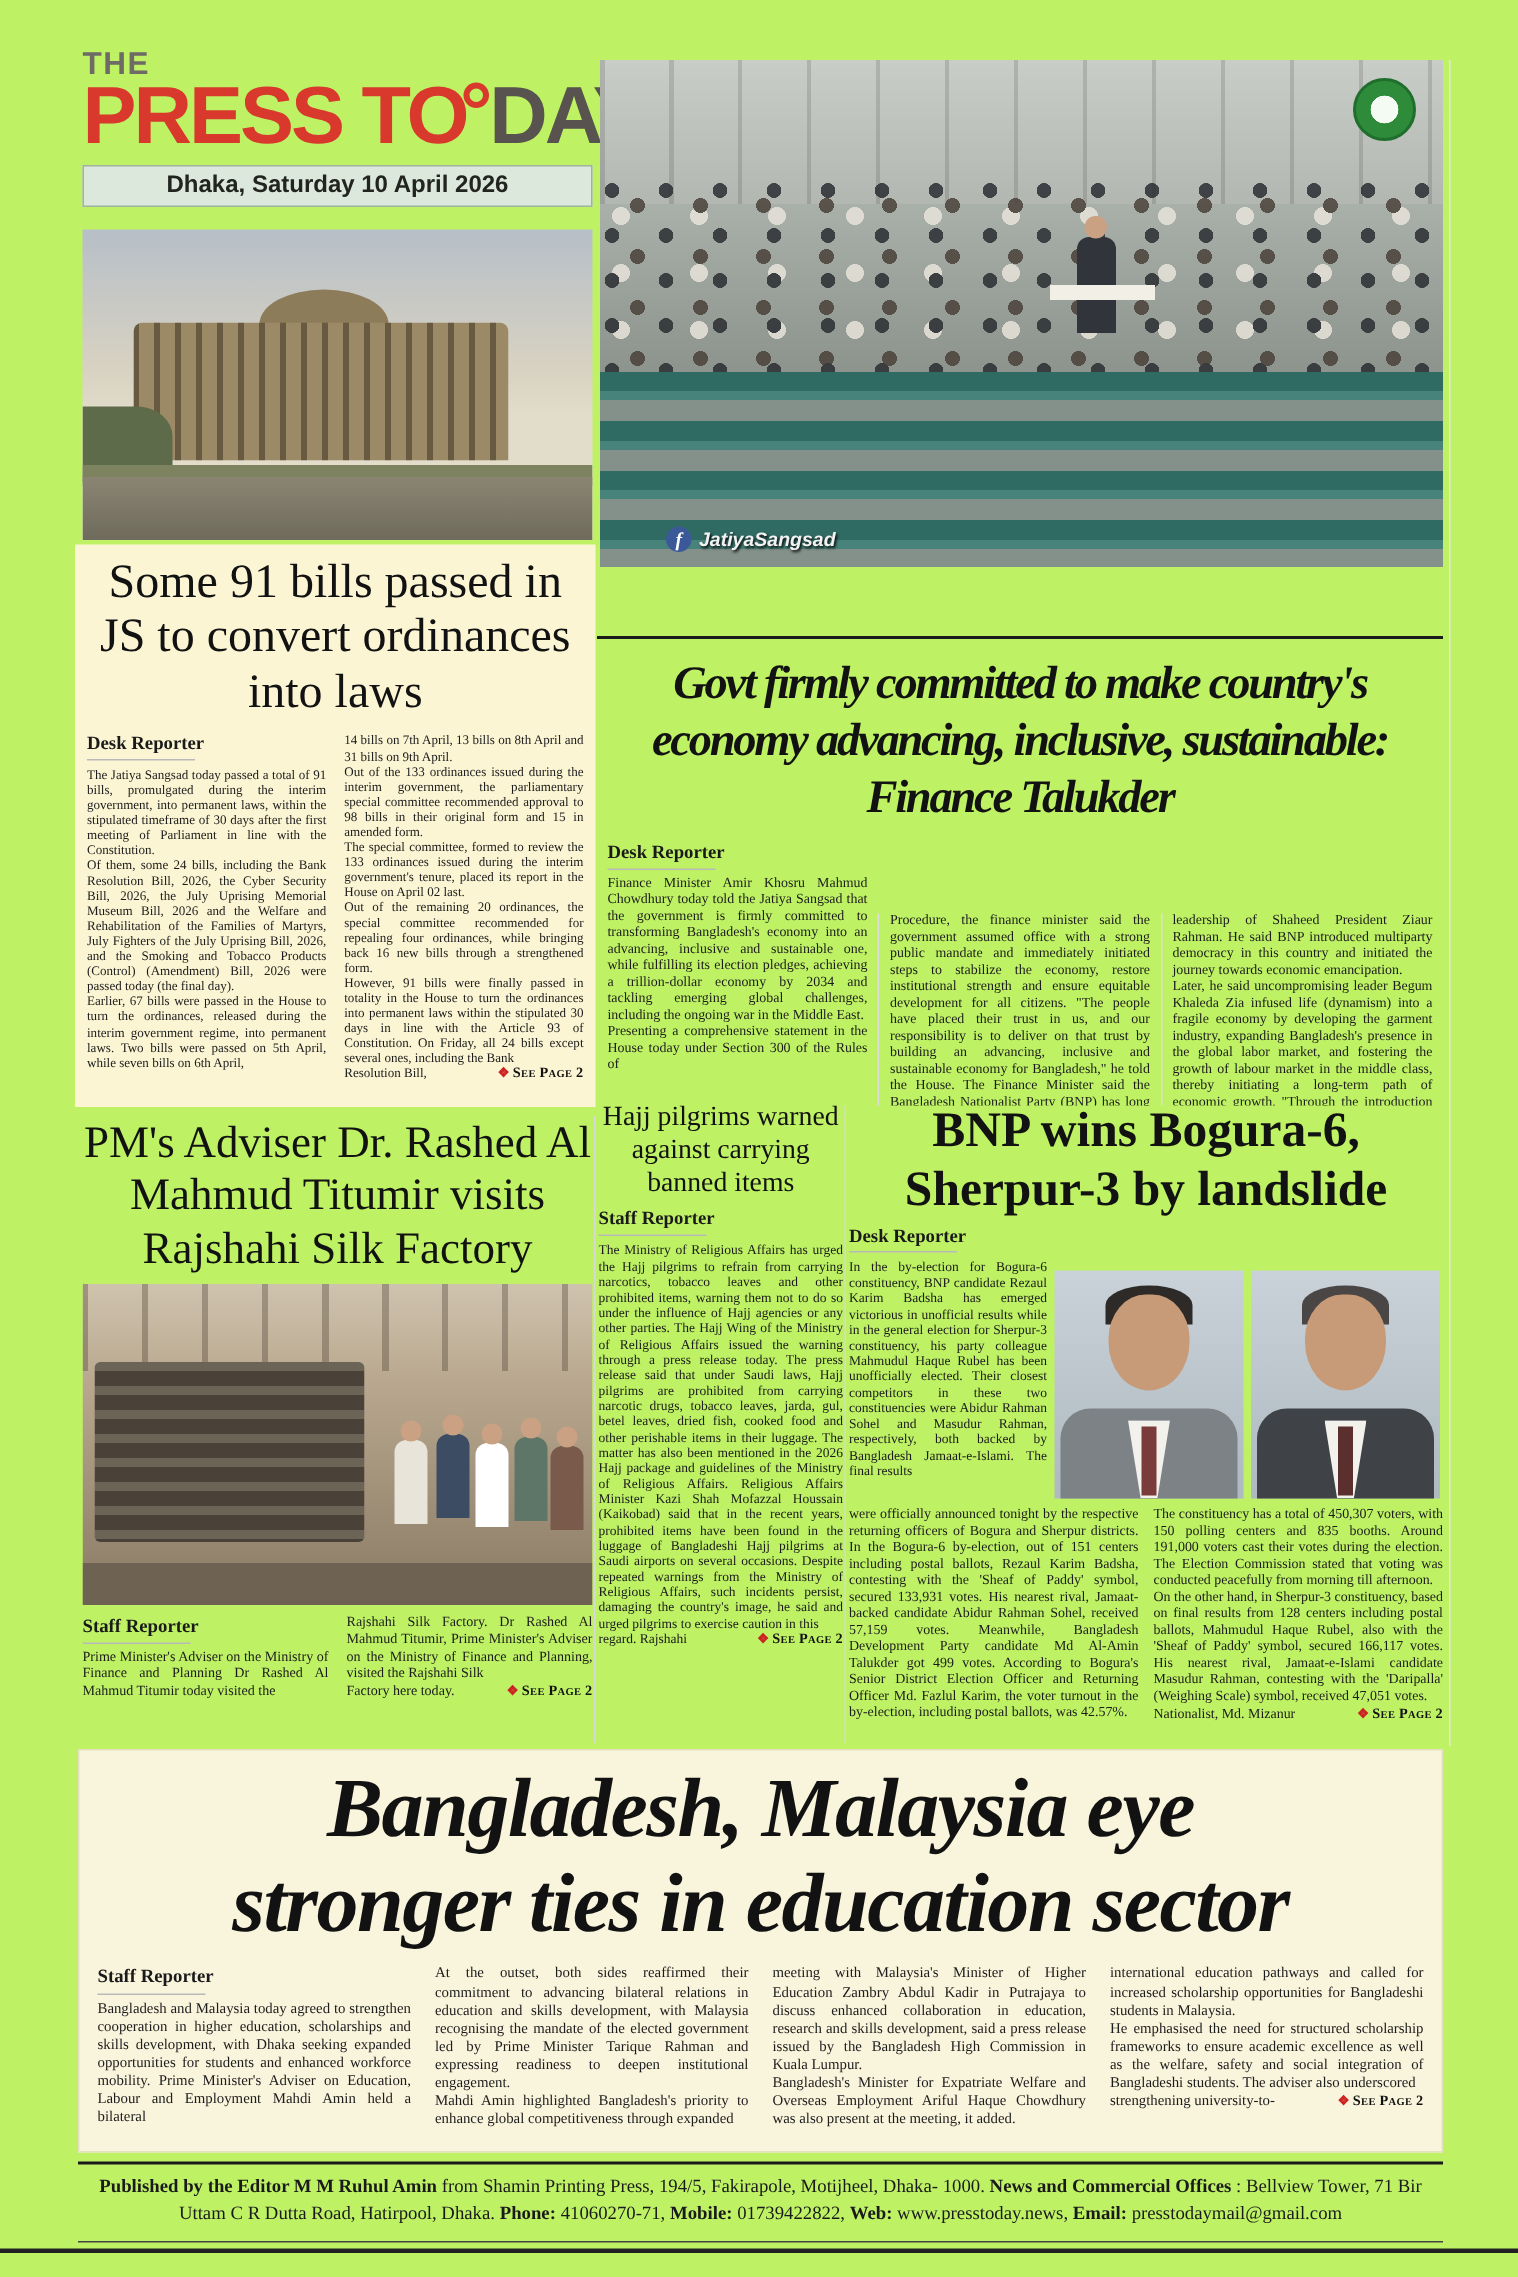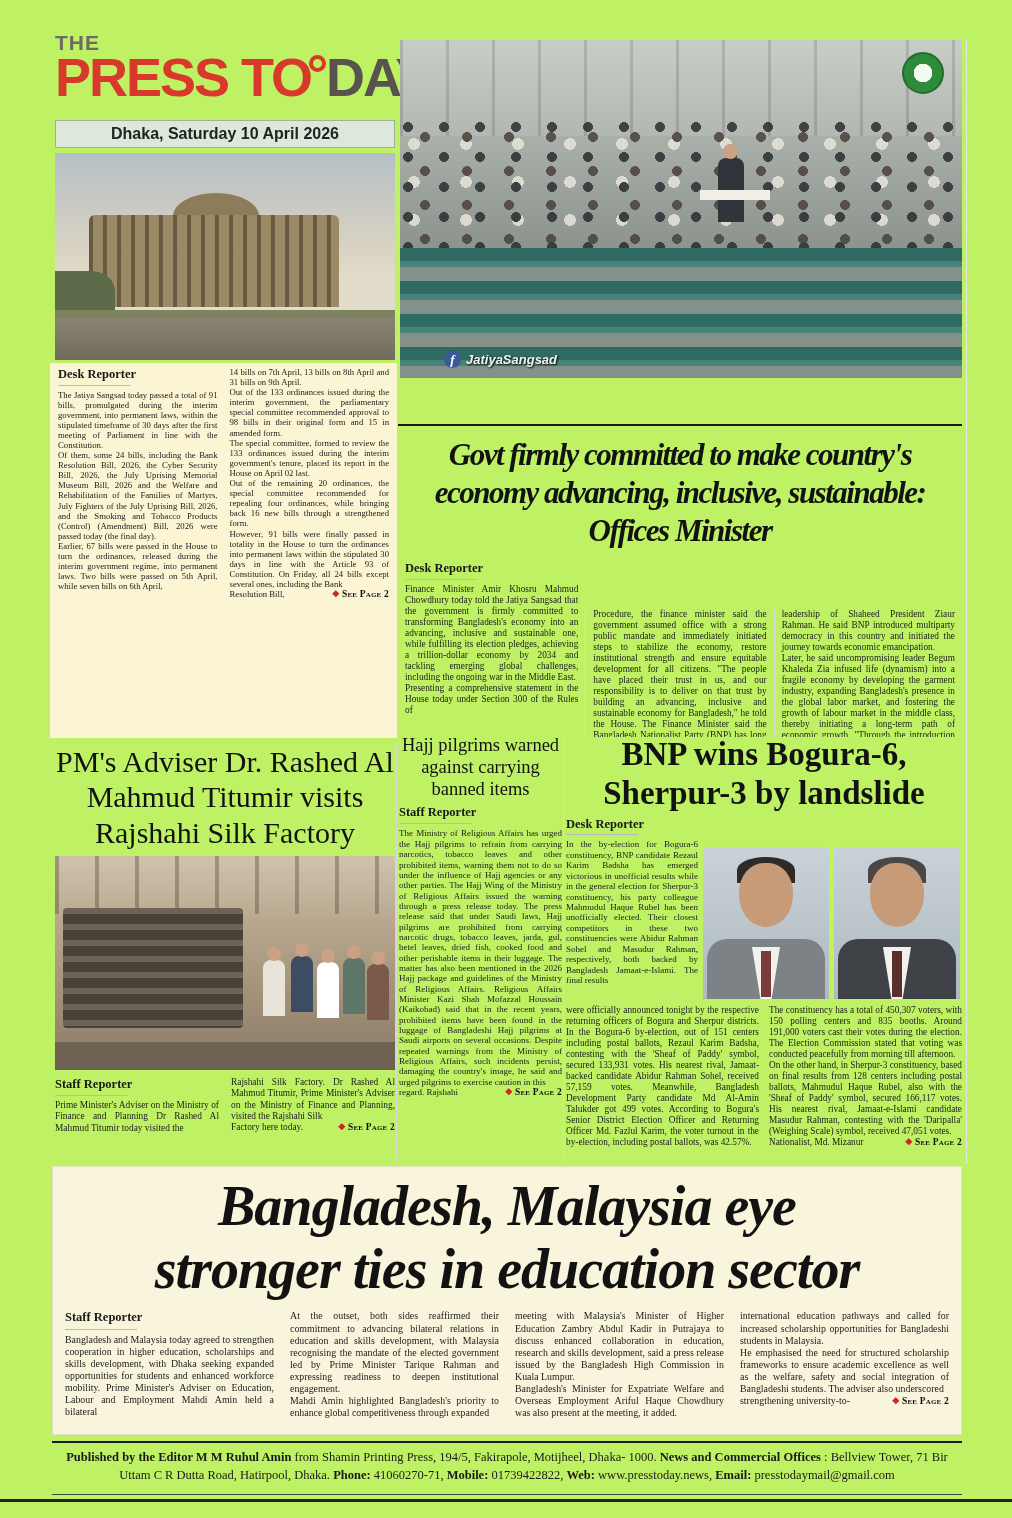--- a/index.html
+++ b/index.html
@@ -9,21 +9,21 @@
   
   .masthead{position:absolute;left:55px;top:32px;width:340px;}
   .logo-the{font-family:"Liberation Sans",sans-serif;font-weight:bold;font-size:21px;
             color:#6e6a66;letter-spacing:1px;line-height:1;}
   .logo-main{font-family:"Liberation Sans",sans-serif;font-weight:bold;font-size:54px;
              line-height:.92;letter-spacing:-2px;white-space:nowrap;}
   .logo-red{color:#d8392c;}
   .logo-gray{color:#58534f;}
   .degree-icon{display:inline-block;width:9px;height:9px;border:4px solid #d8392c;
                border-radius:50%;vertical-align:top;margin:2px 0 0 -2px;}
-  .datebar{margin-top:17px;background:#dce8dc;border:1px solid #9fb2a0;text-align:center;
+  .datebar{margin-top:7px;background:#dce8dc;border:1px solid #9fb2a0;text-align:center;
            font-family:"Liberation Sans",sans-serif;font-weight:bold;font-size:16px;
            color:#22241f;padding:4px 0;}
 
   
   .photo{position:absolute;overflow:hidden;background:#9aa19a;}
   .building-photo{left:55px;top:153px;width:340px;height:207px;
       background:linear-gradient(180deg,#b6bfc7 0%,#d8d2c2 45%,#e2dccb 60%);}
   .bp-building{position:absolute;left:34px;top:62px;width:250px;height:92px;background:#9c8a66;
       background-image:repeating-linear-gradient(90deg,rgba(40,32,18,.45) 0 4px,transparent 4px 14px);
       border-radius:6px 6px 0 0;}
@@ -176,20 +176,21 @@
 
   <div class="photo building-photo">
     <div class="bp-dome"></div>
     <div class="bp-building"></div>
     <div class="bp-trees"></div>
     <div class="bp-lawn"></div>
     <div class="bp-water"></div>
   </div>
 
   <section class="bills">
+    <h1 class="headline">Some 91 bills passed in JS to convert ordinances into laws</h1>
     <div class="bills-cols">
       <div class="col">
         <p class="byline">Desk Reporter</p>
         <div class="body-text">The Jatiya Sangsad today passed a total of 91 bills, promulgated during the interim government, into permanent laws, within the stipulated timeframe of 30 days after the first meeting of Parliament in line with the Constitution.
 Of them, some 24 bills, including the Bank Resolution Bill, 2026, the Cyber Security Bill, 2026, the July Uprising Memorial Museum Bill, 2026 and the Welfare and Rehabilitation of the Families of Martyrs, July Fighters of the July Uprising Bill, 2026, and the Smoking and Tobacco Products (Control) (Amendment) Bill, 2026 were passed today (the final day).
 Earlier, 67 bills were passed in the House to turn the ordinances, released during the interim government regime, into permanent laws. Two bills were passed on 5th April, while seven bills on 6th April,</div>
       </div>
       <div class="col">
         <div class="body-text">14 bills on 7th April, 13 bills on 8th April and 31 bills on 9th April.
 Out of the 133 ordinances issued during the interim government, the parliamentary special committee recommended approval to 98 bills in their original form and 15 in amended form.
@@ -211,21 +212,21 @@
     <div class="sp-speaker"></div>
     <div class="sp-paper"></div>
     <div class="sp-emblem"></div>
     <div class="sp-fb">
       <span class="fb-icon">f</span>
       <span class="fb-label">JatiyaSangsad</span>
     </div>
   </figure>
 
   <section class="economy">
-    <h2 class="headline">Govt firmly committed to make country's economy advancing, inclusive, sustainable: Offices Minister</h2>
+    <h2 class="headline">Govt firmly committed to make country's economy advancing, inclusive, sustainable: Finance Talukder</h2>
     <div class="eco-cols">
       <div class="col">
         <p class="byline">Desk Reporter</p>
         <div class="body-text">Finance Minister Amir Khosru Mahmud Chowdhury today told the Jatiya Sangsad that the government is firmly committed to transforming Bangladesh's economy into an advancing, inclusive and sustainable one, while fulfilling its election pledges, achieving a trillion-dollar economy by 2034 and tackling emerging global challenges, including the ongoing war in the Middle East.
 Presenting a comprehensive statement in the House today under Section 300 of the Rules of</div>
       </div>
       <div class="col">
         <div class="body-text">Procedure, the finance minister said the government assumed office with a strong public mandate and immediately initiated steps to stabilize the economy, restore institutional strength and ensure equitable development for all citizens. "The people have placed their trust in us, and our responsibility is to deliver on that trust by building an advancing, inclusive and sustainable economy for Bangladesh," he told the House. The Finance Minister said the Bangladesh Nationalist Party (BNP) has long served as a platform for fulfilling the expectations of the people under the</div>
       </div>
       <div class="col">

